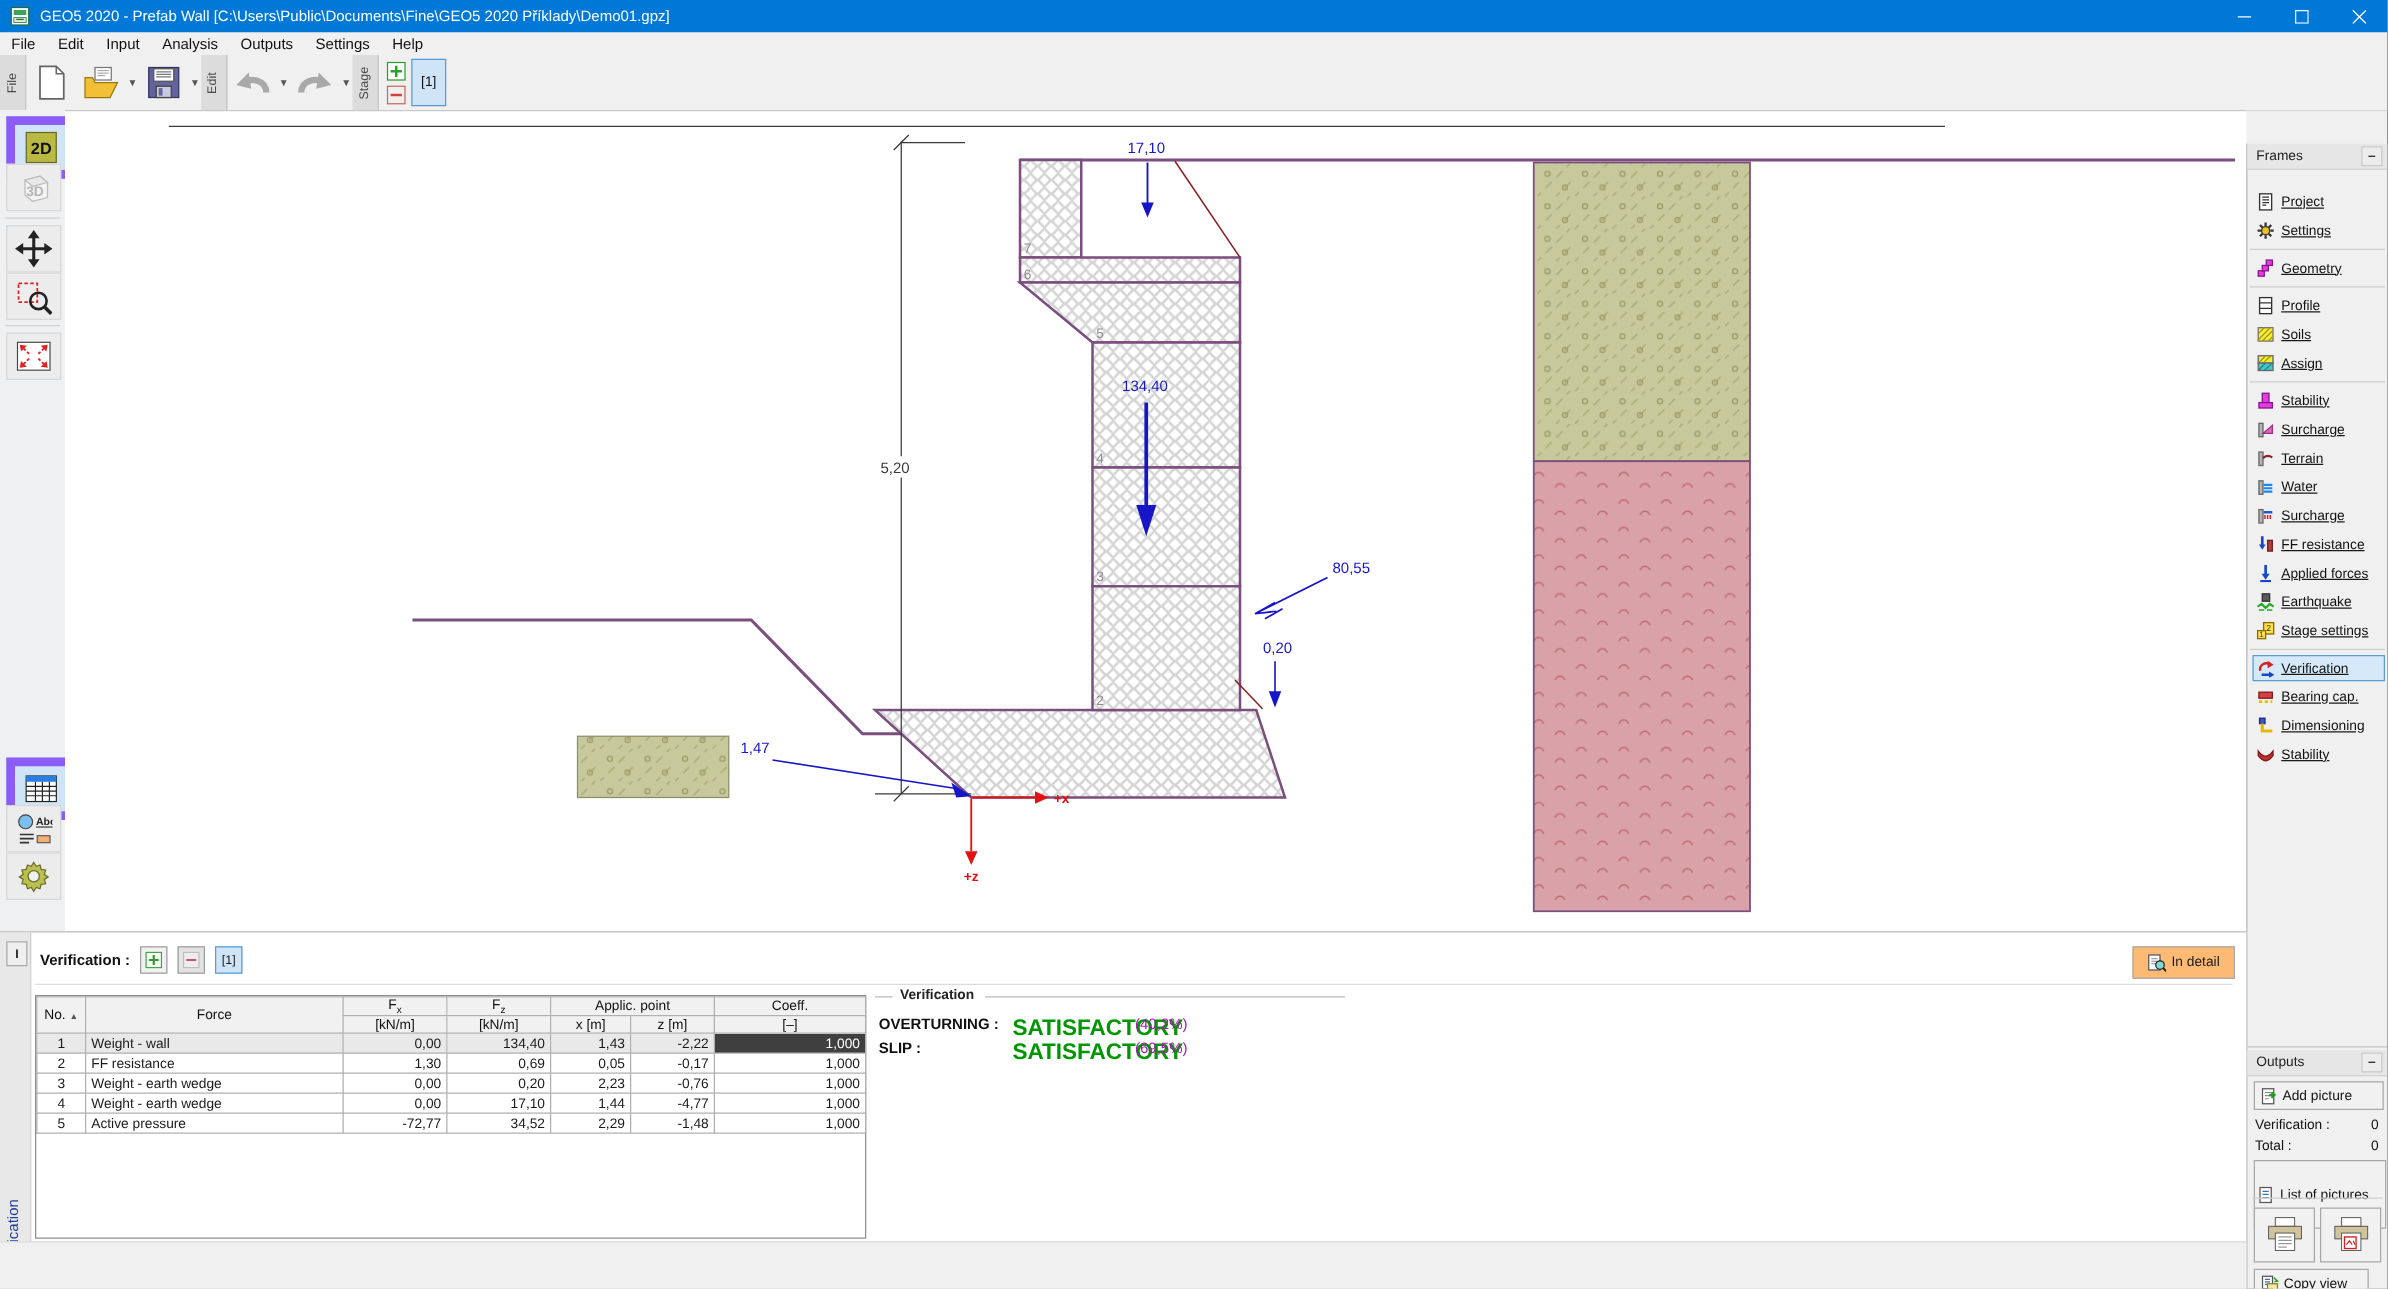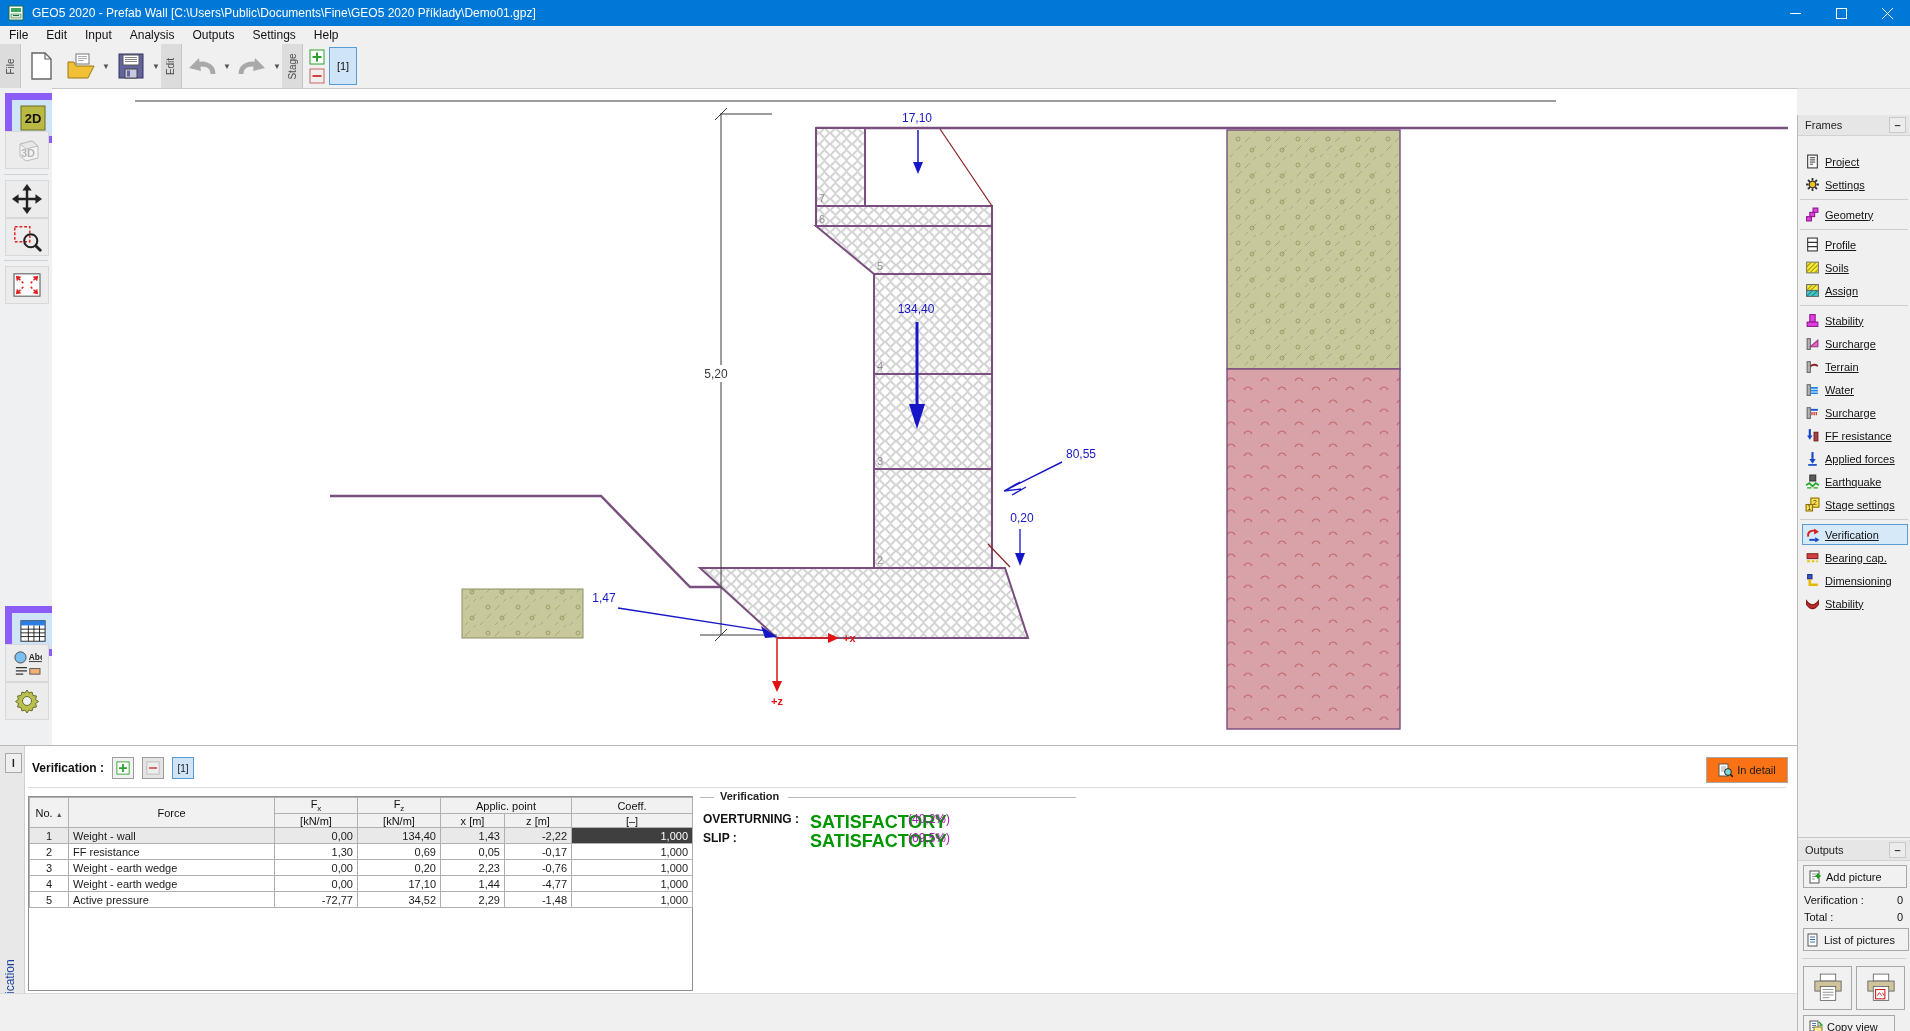--- a/index.html
+++ b/index.html
@@ -56,21 +56,21 @@
   #bstrip{position:absolute;left:0;top:0;width:24px;height:247px;background:#e8e8e8;border-right:1px solid #d0d0d0;}
   #bgray{position:absolute;left:0;top:247px;width:1797px;height:39px;background:#f0f0f0;border-top:1px solid #d9d9d9;}
   #collapsebtn{position:absolute;left:5px;top:7px;width:15px;height:18px;background:#efefef;border:1px solid #a8a8a8;display:flex;align-items:center;justify-content:center;font-weight:bold;font-size:10px;color:#222;}
   #sidelabel{position:absolute;left:-33px;top:218px;width:90px;height:18px;transform:rotate(-90deg);
              color:#1f3f99;font-size:12px;text-align:left;}
   #bheader{position:absolute;left:32px;top:11px;display:flex;align-items:center;gap:8px;}
   #bheader .hlabel{font-weight:bold;font-size:12px;color:#111;}
   .minibtn{width:20px;height:20px;border:1px solid #9d9d9d;background:#f1f1f1;display:flex;align-items:center;justify-content:center;}
   .minibtn.blue{background:#cfe4f7;border:1px solid #5b9bd5;font-size:10px;}
   .minibtn.gray{background:#e3e3e3;}
-  #indetail{position:absolute;left:1706px;top:11px;width:80px;height:24px;background:#f97316;border:1px solid #a8a8a8;display:flex;align-items:center;justify-content:center;gap:4px;font-size:11px;}
+  #indetail{position:absolute;left:1706px;top:11px;width:80px;height:24px;background:#fdba74;border:1px solid #a8a8a8;display:flex;align-items:center;justify-content:center;gap:4px;font-size:11px;}
   #bsep{position:absolute;left:28px;top:41px;width:1758px;height:1px;background:#dcdcdc;}
   
   #tablewrap{position:absolute;left:28px;top:50px;width:663px;height:193px;background:#fff;border:1px solid #8f8f8f;}
   table.grid{border-collapse:collapse;table-layout:fixed;width:663px;font-size:11px;}
   table.grid th,table.grid td{border:1px solid #b0b0b0;padding:0 4px;overflow:hidden;white-space:nowrap;}
   table.grid th{background:#f1f1f1;font-weight:normal;color:#111;height:13px;}
   table.grid td{height:15px;background:#fff;}
   td.num{background:#f1f1f1;text-align:center;}
   td.r{text-align:right;}
   tr.sel td{background:#e9e9e9;}
@@ -511,21 +511,21 @@
           <rect x="1" y="1" width="9" height="12" fill="#fff" stroke="#555"></rect>
           <path d="M3,4 h5 M3,6.5 h5 M3,9 h3" stroke="#888" stroke-width="0.9"></path>
           <path d="M9,3.5 v5 M6.5,6 h5" stroke="#18a018" stroke-width="2"></path>
         </svg>
         <span>Add picture</span>
       </div>
       <span class="olabel" style="top:56px;">Verification :</span>
       <span class="oval" style="top:56px;">0</span>
       <span class="olabel" style="top:73px;">Total :</span>
       <span class="oval" style="top:73px;">0</span>
-      <div class="obtn" style="top:90px;width:98px;padding:0 3px;">
+      <div class="obtn" style="top:90px;width:98px;padding:16px 3px;">
         <svg width="13" height="14" viewBox="0 0 13 14">
           <rect x="1" y="1" width="9" height="12" fill="#fff" stroke="#555"></rect>
           <path d="M3,4 h5 M3,6.5 h5 M3,9 h5" stroke="#3a6fb0" stroke-width="1"></path>
         </svg>
         <span>List of pictures</span>
       </div>
       <div style="position:absolute;left:4px;top:120px;width:104px;height:1px;background:#d0d0d0;"></div>
       <div class="printbtn" style="left:5px;top:128px;">
         <svg width="34" height="32" viewBox="0 0 44 40">
           <rect x="12" y="2" width="20" height="9" fill="#fff" stroke="#555"></rect>

